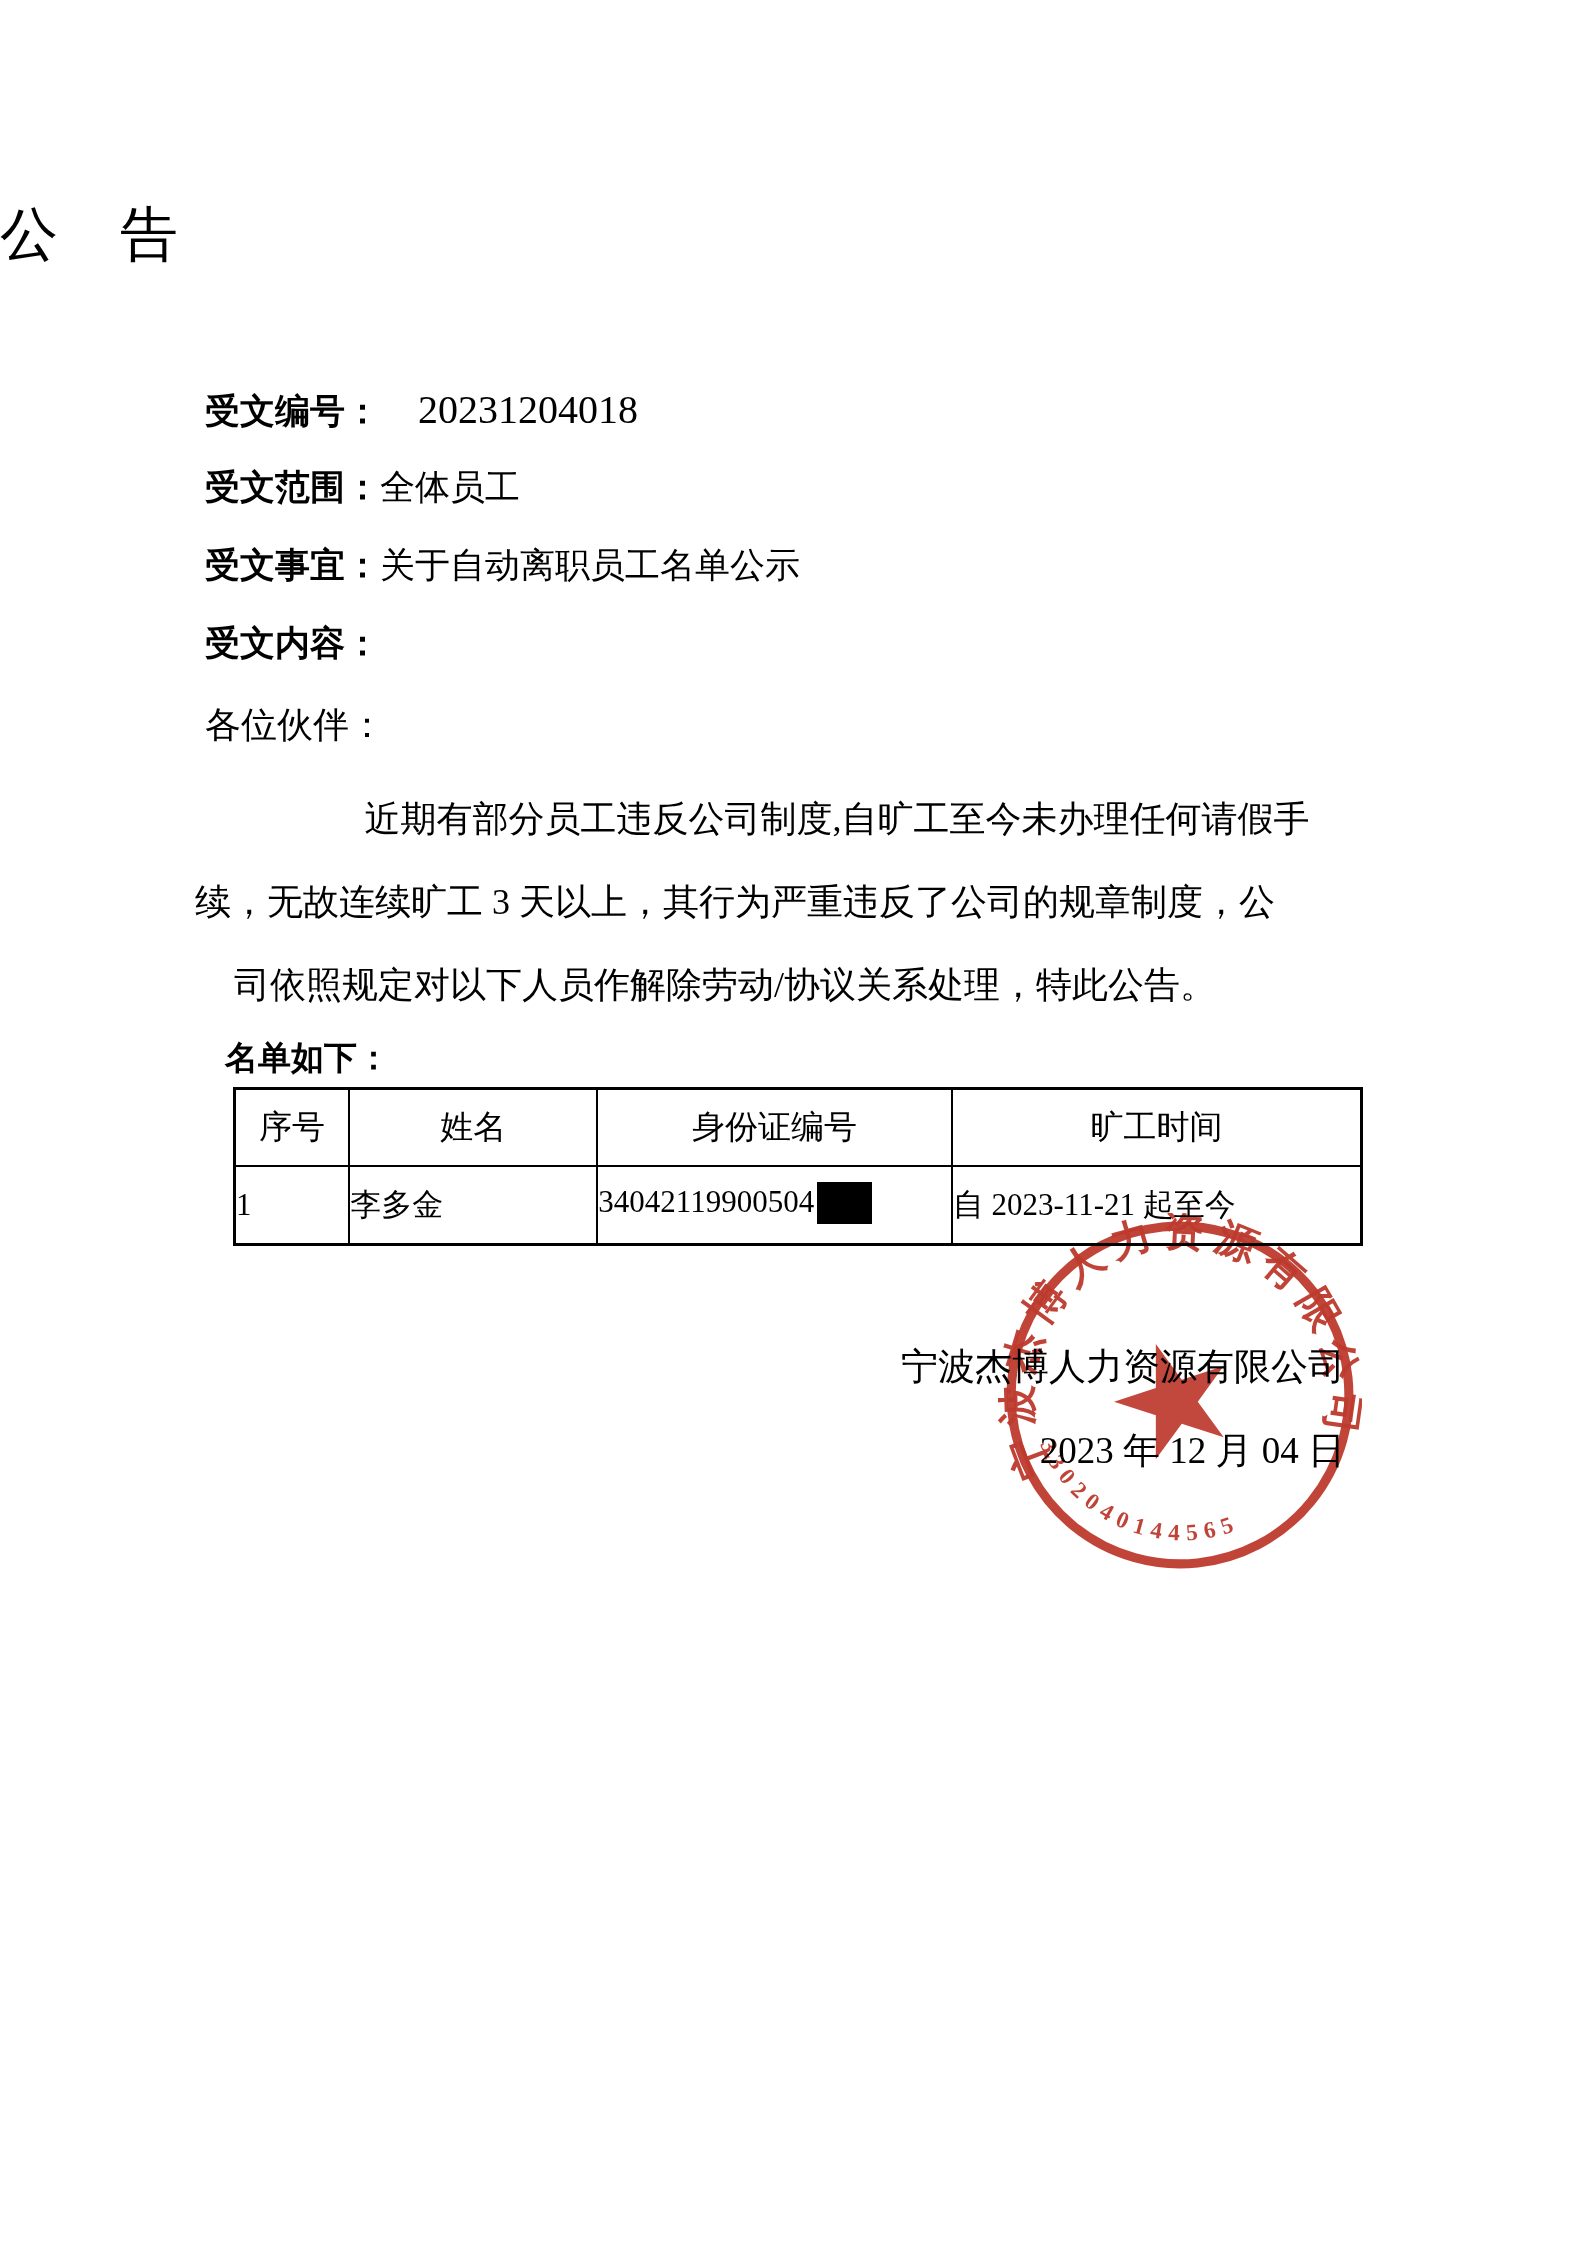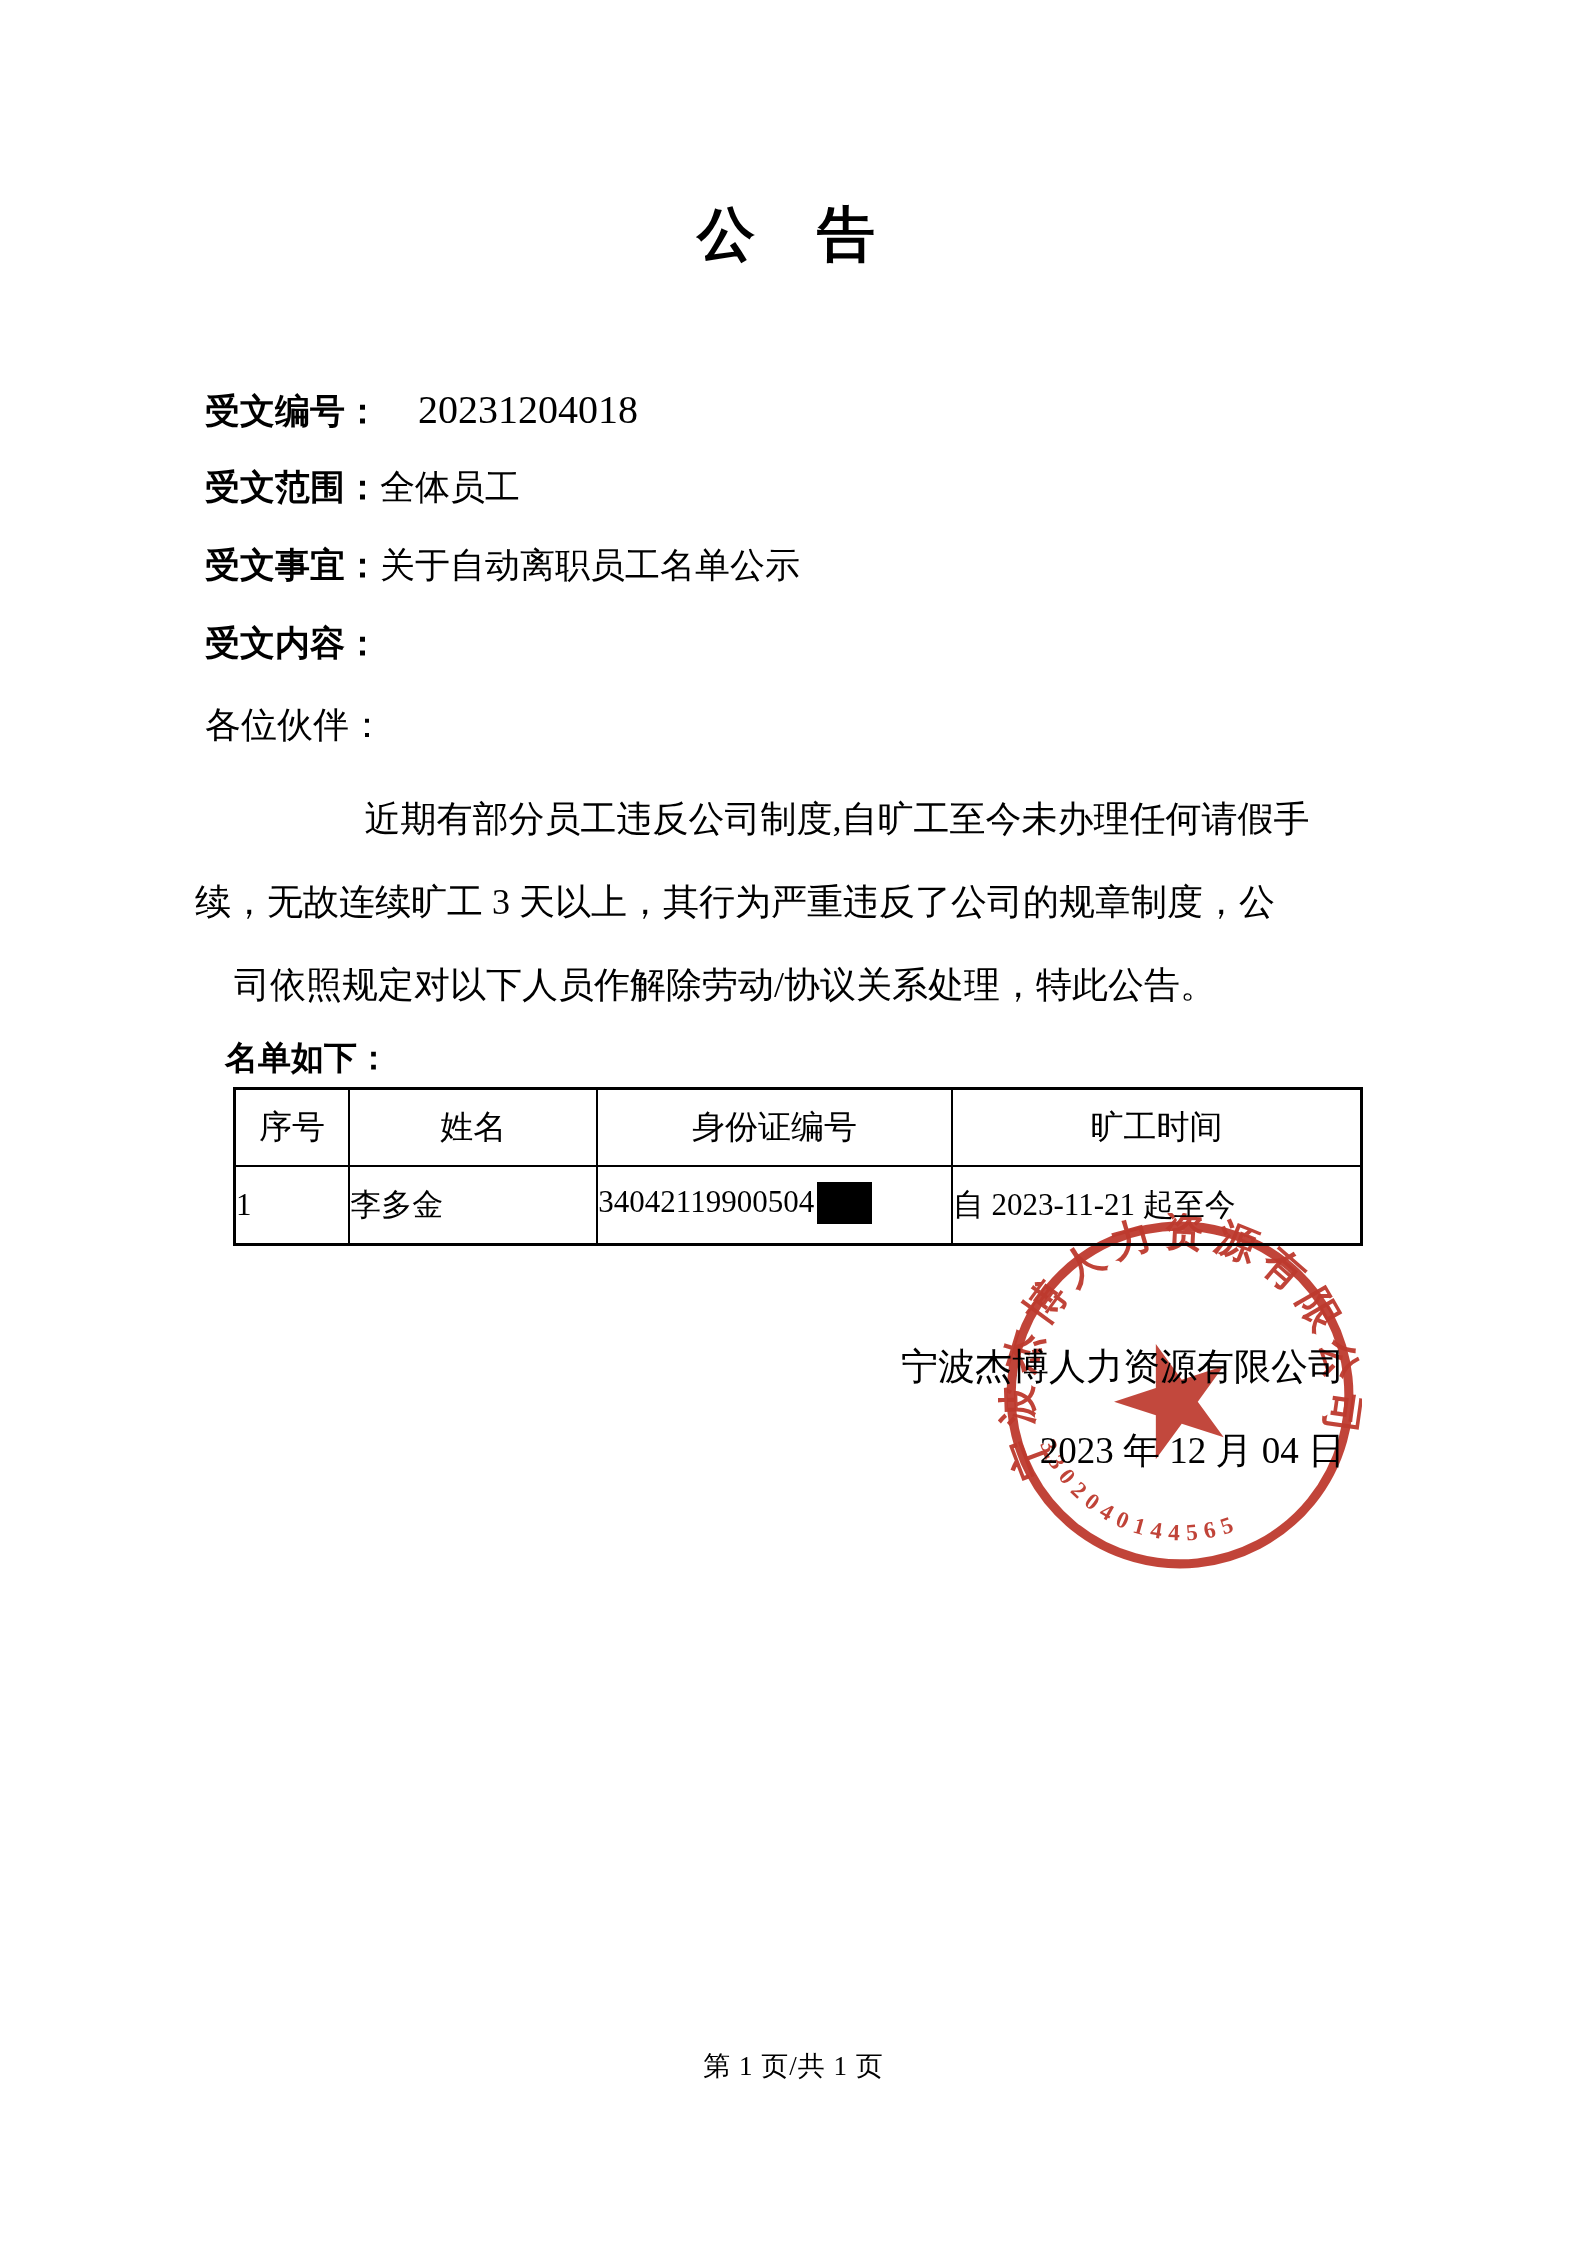--- a/index.html
+++ b/index.html
@@ -8,22 +8,21 @@
     width:1587px;height:2245px;
     margin:0 auto;
     background:#ffffff;
     font-family:"Liberation Serif","DejaVu Serif",serif;
     color:#000;
     overflow:hidden;
   }
   .abs{position:absolute;}
   .doc-title{
     left:0;right:13px;top:196px;
-    text-align:center;
-    font-size:58px;font-weight:bold;
+    font-size:58px;font-weight:normal;
     letter-spacing:2px;
   }
   .meta-row{left:205px;font-size:35px;white-space:nowrap;}
   .meta-label{font-weight:bold;}
   .meta-value{font-weight:normal;}
   .meta-value.gap{margin-left:38px;font-size:40px;}
   .salutation{left:205px;font-size:36px;}
   .para-line{left:195px;width:1060px;font-size:36px;white-space:nowrap;text-align:center;}
   .para-line.indent{padding-left:112px;}
   .list-intro{left:205px;font-size:33px;font-weight:bold;}
@@ -129,15 +128,14 @@
       <text font-size="40" font-weight="bold" fill="#b8291c" letter-spacing="9" opacity="0.95">
         <textPath href="#sealArcTop" startOffset="2">宁波杰博人力资源有限公司</textPath>
       </text>
       <text font-size="23" font-weight="bold" fill="#b8291c" letter-spacing="7" opacity="0.95">
         <textPath href="#sealArcBottom" startOffset="14">3302040144565</textPath>
       </text>
       <polygon fill="#b8291c" opacity="0.93" transform="translate(174,186) rotate(-12)" points="0,-60 13.5,-18.5 57,-18.5 21.8,7.1 35.3,48.5 0,22.9 -35.3,48.5 -21.8,7.1 -57,-18.5 -13.5,-18.5"></polygon>
     </g>
   </svg>
 
-  <div class="abs footer">第 1 页/共 1 页</div>
 
 </div>
 
 </body></html>

